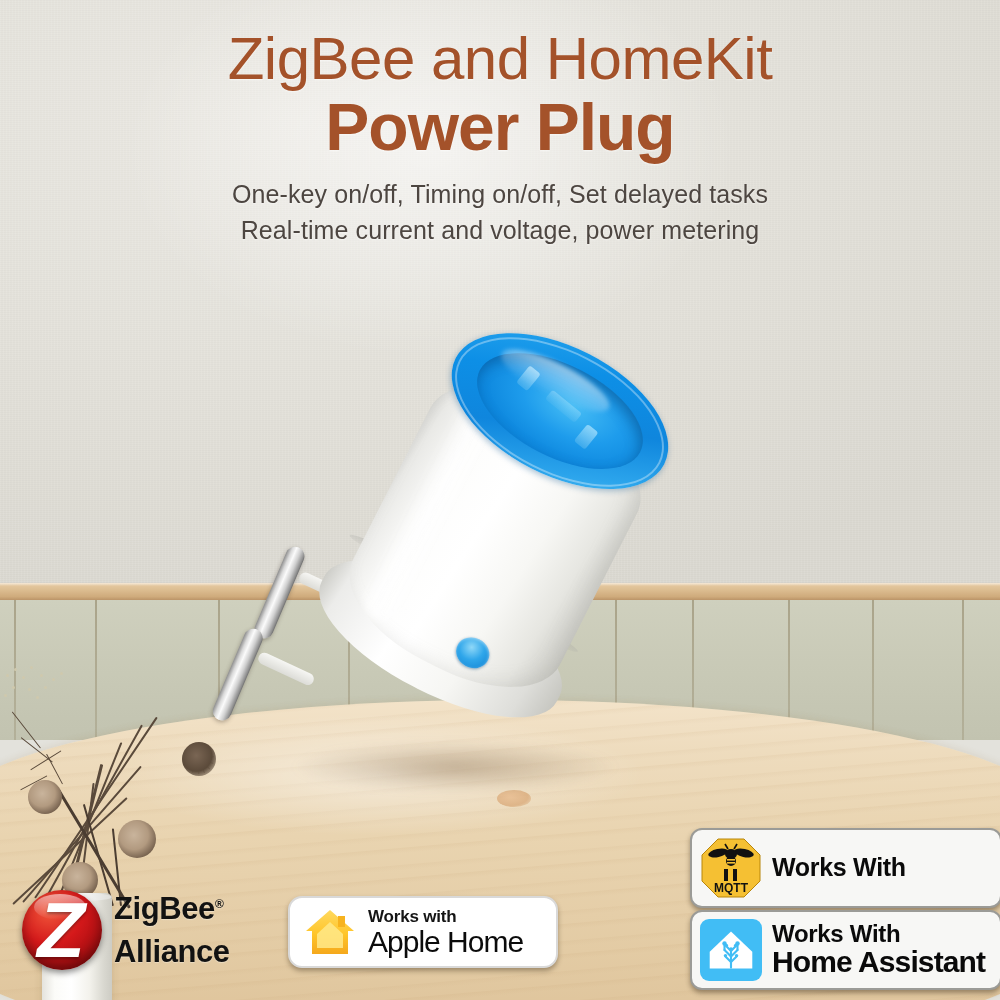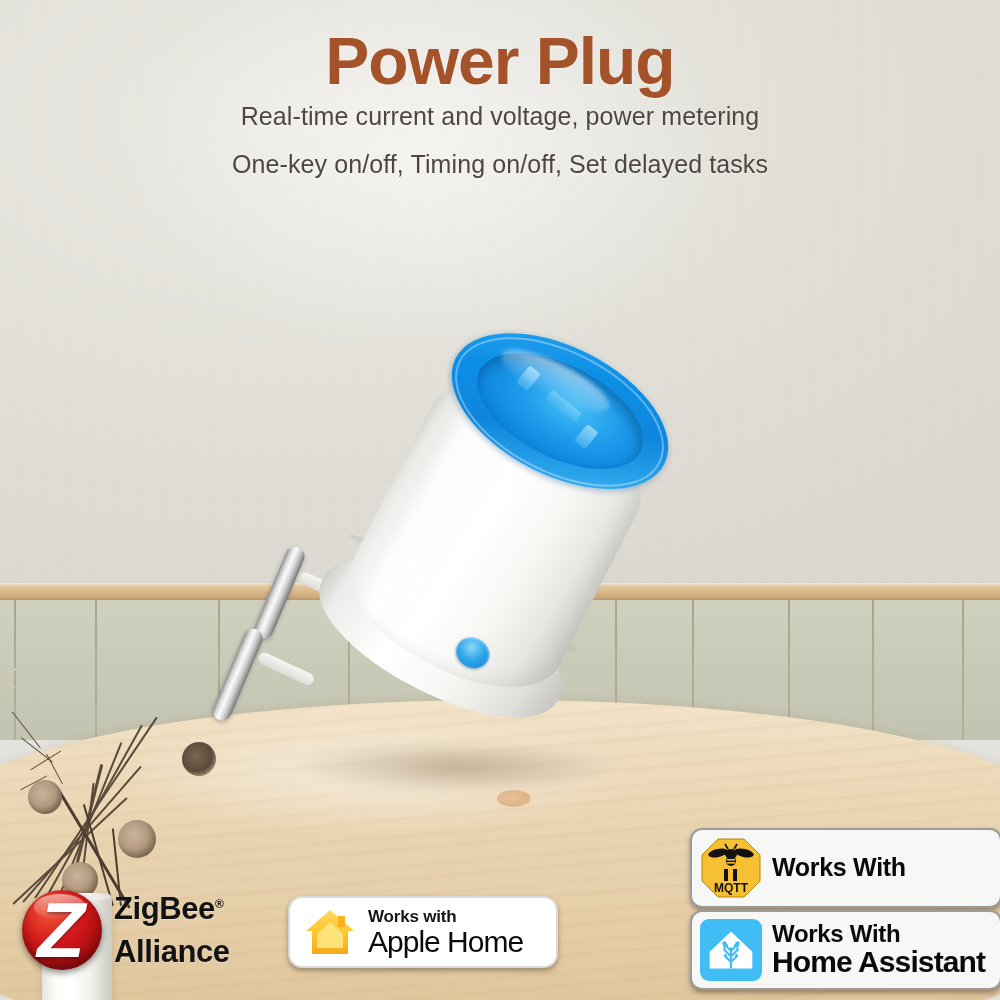--- a/index.html
+++ b/index.html
@@ -434,23 +434,24 @@
         <div class="socket-slot" style="left:72px; top:34px; width:38px; height:12px; transform:rotate(12deg); opacity:.5"></div>
       </div>
       <div class="ring-sheen"></div>
       <div class="ring-rim-hl"></div>
 
     </div>
   </div>
 </div>
 
 <div id="headings">
+  <div class="title-1">ZigBee and HomeKit</div>
   <div class="title-2">Power Plug</div>
+  <div class="sub-line sub-1">One-key on/off, Timing on/off, Set delayed tasks</div>
   <div class="sub-line">Real-time current and voltage, power metering</div>
-  <div class="sub-line sub-1">One-key on/off, Timing on/off, Set delayed tasks</div>
 </div>
 
 <div id="zigbee-alliance">
   <div class="zb-orb">
     <div class="zb-orb-circle"></div>
     <div class="zb-orb-gloss"></div>
     <div class="zb-z">Z</div>
   </div>
   <div class="zb-text">
     <div class="l1">

